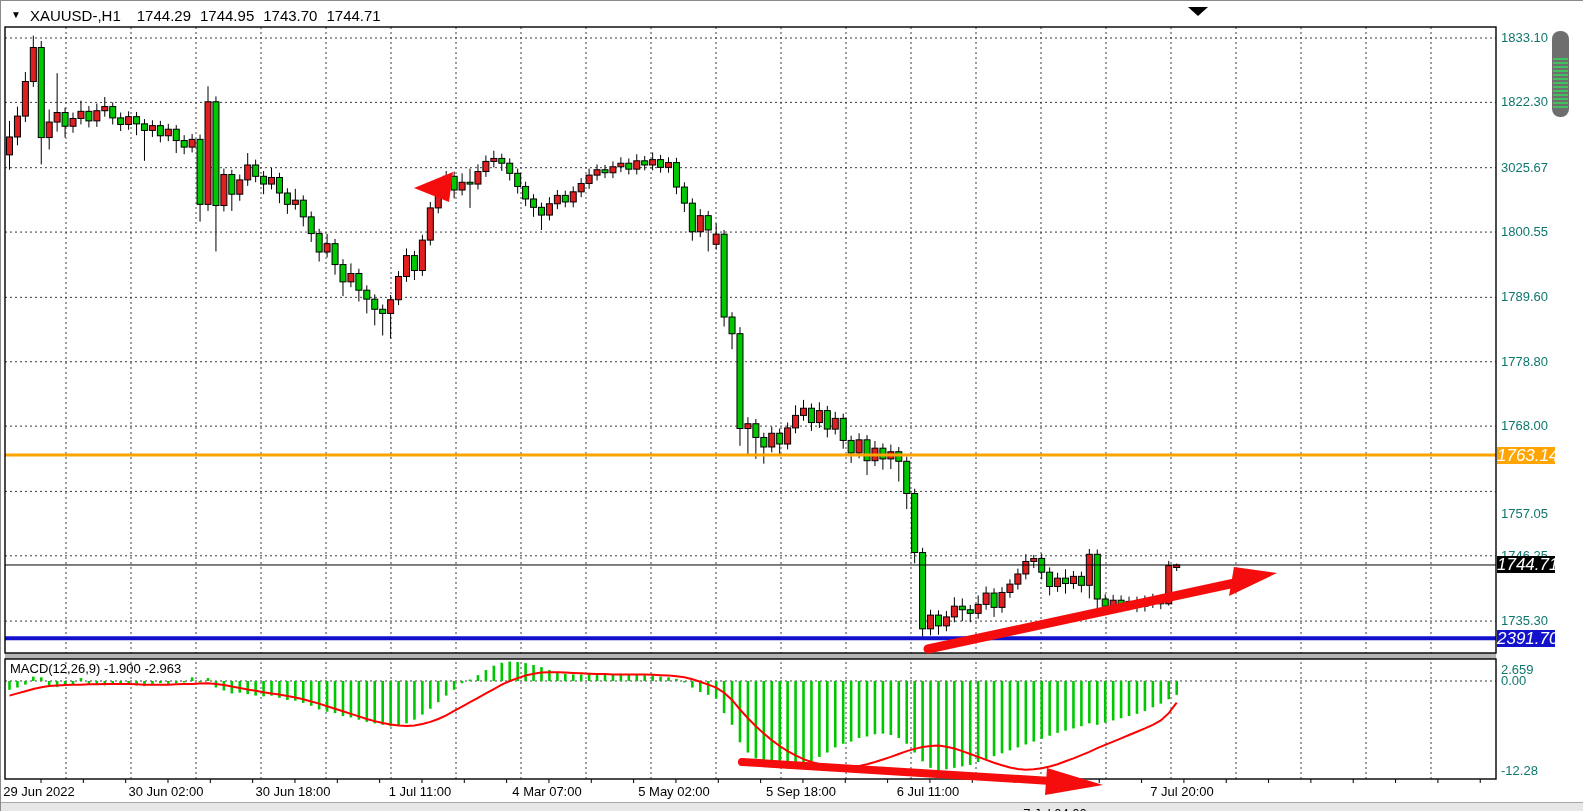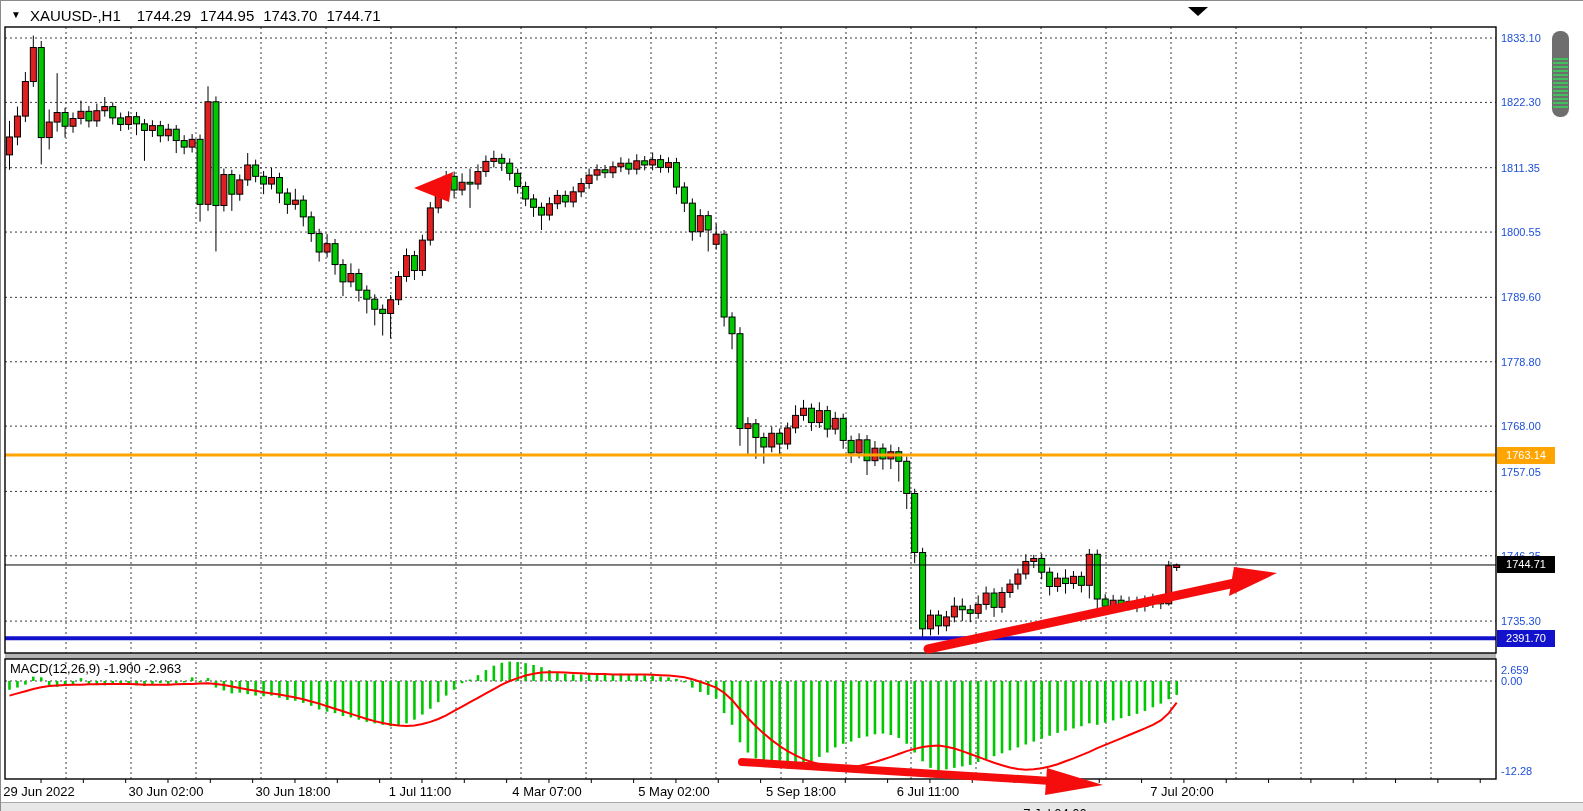--- a/index.html
+++ b/index.html
@@ -6,24 +6,24 @@
   html,body { width:1583px; height:811px; background:#fff; overflow:hidden;
               font-family:"Liberation Sans", sans-serif; }
   #window { position:relative; width:1583px; height:811px; background:#ffffff;
             border:1px solid #8a8a8a; }
   #chart-svg { position:absolute; left:0; top:0; }
   .title-bar { position:absolute; left:10px; top:4px; height:20px; display:flex;
                align-items:center; font-size:15px; color:#000; z-index:5; }
   .title-bar .tri { font-size:10px; margin-right:9px; position:relative; top:-1px; }
   .title-bar .sym { margin-right:16px; }
   .title-bar .num { margin-right:9px; }
-  .ylabel { position:absolute; left:1500px; font-size:11px; color:#1d4ed8;
+  .ylabel { position:absolute; left:1500px; font-size:13px; color:#0f766e;
             height:16px; line-height:16px; white-space:nowrap; z-index:4; }
   .ylabel-hl { position:absolute; left:1496px; width:58px; height:17px; line-height:17px;
-               font-size:11px; color:#fff; text-align:center; z-index:6; white-space:nowrap; }
+               font-size:17px; color:#fff; text-align:center; z-index:6; white-space:nowrap;font-style:italic; }
   .macd-label { position:absolute; left:9px; top:660px; font-size:13px; color:#000; z-index:5;text-align:right; }
   .xlabel { position:absolute; top:783px; width:110px; margin-left:-55px; text-align:center;
             font-size:13px; color:#000; white-space:nowrap; z-index:4; }
   #bottom-strip { position:absolute; left:0; top:801px; width:1583px; height:10px;
                   background:#e7e7e7; border-top:1px solid #a8a8a8; z-index:3; }
   #scrollbar { position:absolute; left:1551px; top:30px; width:17px; height:86px;
                background:#6e6e6e; border-radius:8px; z-index:7; }
   #scrollbar .stripes { position:absolute; left:1px; right:1px; top:27px; height:52px;
                background:repeating-linear-gradient(180deg,#44bf60 0 2px,#6e6e6e 2px 4px); }
   #last-bar-marker { position:absolute; left:1187px; top:6px; width:0; height:0; z-index:6;
@@ -572,26 +572,26 @@
     <span class="num">1744.71</span>
   </div>
 
   <div class="macd-label">MACD(12,26,9) -1.900 -2.963</div>
 
   <div id="last-bar-marker"></div>
 
   <div id="y-axis">
       <div class="ylabel" style="top: 29px;">1833.10</div>
       <div class="ylabel" style="top: 93.3896px;">1822.30</div>
-      <div class="ylabel" style="top: 158.673px;">1811.35</div>
+      <div class="ylabel" style="top: 158.673px;">3025.67</div>
       <div class="ylabel" style="top: 223.063px;">1800.55</div>
       <div class="ylabel" style="top: 288.347px;">1789.60</div>
       <div class="ylabel" style="top: 352.737px;">1778.80</div>
       <div class="ylabel" style="top: 417.126px;">1768.00</div>
-      <div class="ylabel" style="top: 463px;">1757.05</div>
+      <div class="ylabel" style="top: 505px;">1757.05</div>
       <div class="ylabel" style="top: 546.8px;">1746.25</div>
       <div class="ylabel" style="top: 612.084px;">1735.30</div>
       <div class="ylabel" style="top: 660.589px;">2.659</div>
       <div class="ylabel" style="top: 672px;">0.00</div>
       <div class="ylabel" style="top: 761.644px;">-12.28</div>
       <div class="ylabel-hl" style="top: 445.602px; background: rgb(255, 164, 0);">1763.14</div>
       <div class="ylabel-hl" style="top: 555.481px; background: rgb(0, 0, 0);">1744.71</div>
       <div class="ylabel-hl" style="top: 628.635px; background: rgb(18, 18, 204);">2391.70</div>
     </div>
   <div id="x-axis">

